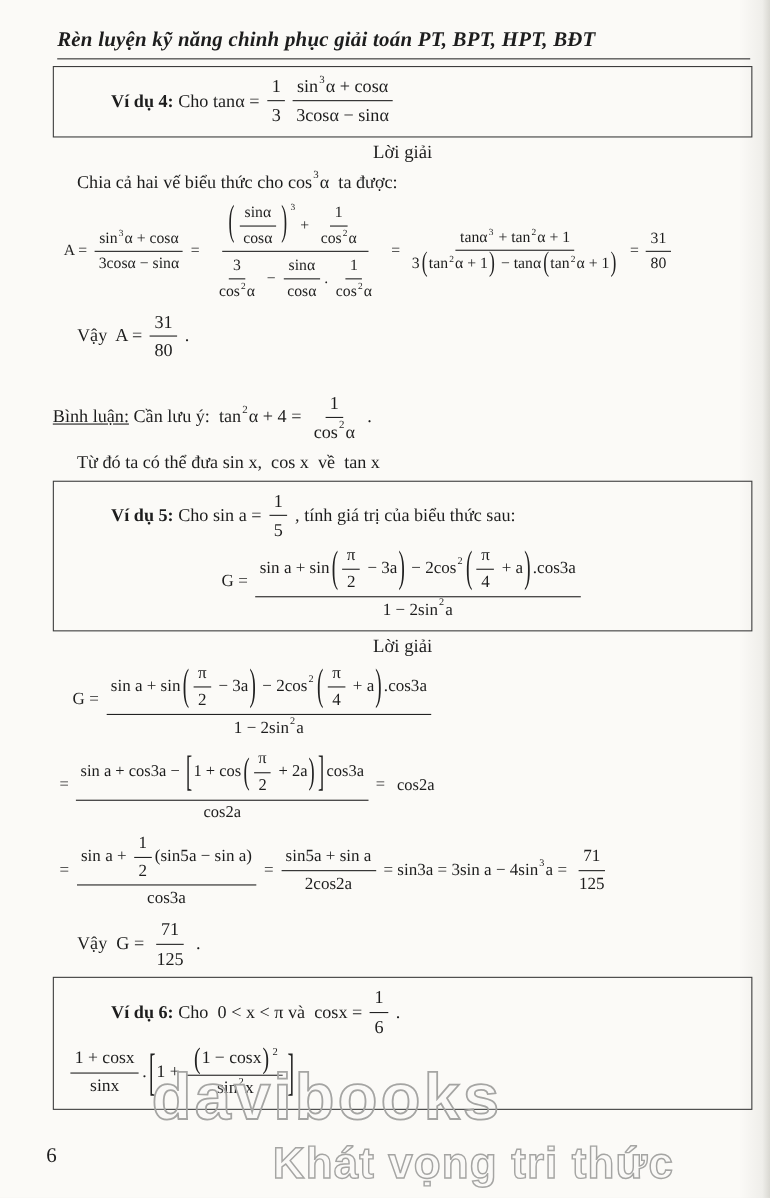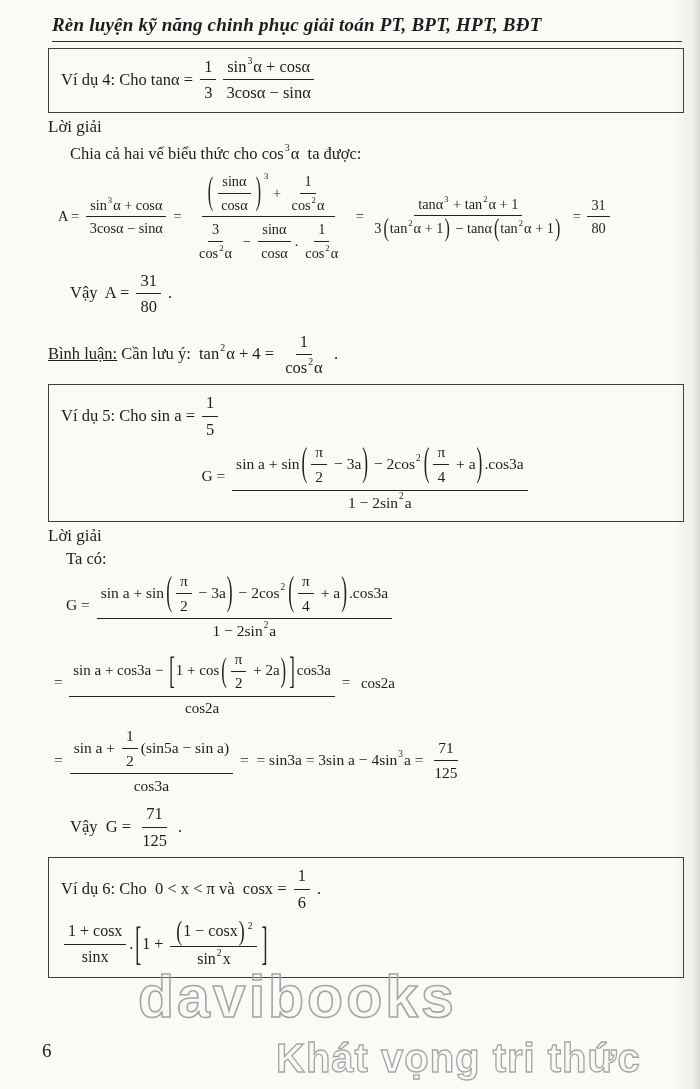--- a/index.html
+++ b/index.html
@@ -4,54 +4,54 @@
 <style>
   html,body{margin:0;padding:0;background:#e9e8e4;}
   .page{
     position:relative;width:700px;height:1089px;margin:0 auto;
     background:linear-gradient(to right,#fbfaf7 0%,#fbfaf7 96%,#efeeea 99%,#d9d8d2 100%);
     font-family:"Liberation Serif","DejaVu Serif",serif;color:#1d1d1d;overflow:hidden;
     box-sizing:border-box;
   }
   .content{padding:10px 16px 0 48px;box-sizing:border-box;}
   .header{
-    margin:4px 2px 0 4px;padding-bottom:5px;border-bottom:1.6px solid #2f2f2f;
+    margin:16px 2px 0 4px;padding-bottom:5px;border-bottom:1.6px solid #2f2f2f;
     font-style:italic;font-weight:bold;font-size:19px;letter-spacing:.2px;
   }
   .box{border:1.3px solid #3d3d3d;background:transparent;padding:6px 12px 8px;margin-top:6px;}
-  .center-label{ text-align:left;font-size:17px;margin:4px 0 2px; }
+  .center-label{ text-align:center;font-size:17px;margin:4px 0 2px; }
   
   .m{display:flex;align-items:center;font-size:16.5px;line-height:1.3;flex-wrap:nowrap;}
   .m span{white-space:pre;}
-  .m .bold{font-weight:normal;}
+  .m .bold{font-weight:bold;margin-left:40px;}
   .m .und{text-decoration:underline;}
   .m sup{font-size:.6em;line-height:1;align-self:center;transform:translateY(-.6em);margin:0 1px;font-weight:inherit;}
   .m sup.top{align-self:flex-start;transform:none;margin-top:1px;}
   .f{display:inline-flex;flex-direction:column;align-items:center;align-self:center;margin:0 3px;text-align:center;}
   .f .n{display:flex;align-items:center;justify-content:center;padding:1px 4px 2px;border-bottom:1.2px solid #222;}
   .f .d{display:flex;align-items:center;justify-content:center;padding:2px 4px 0;}
   .g{display:inline-flex;align-items:center;margin:0 1px;}
   .gi{display:inline-flex;align-items:center;}
   .br{display:inline-block;transform-origin:center;font-size:1.12em;font-weight:400;padding:0 1px;color:#222;}
   
   .indent{margin-left:22px;}
-  .mt6{margin-top:6px;} .mt8{margin-top:12px;}
+  .mt6{margin-top:6px;} .mt8{margin-top:25px;}
   .fs14{font-size:14.3px;} .fs15{font-size:15px;} .fs155{font-size:15.5px;} .fs16{font-size:16px;}
   .ml6{margin-left:6px;} .ml10{margin-left:10px;} .ml18{margin-left:18px;}
   .centered{justify-content:center;}
   
   .wm-brand{
     position:absolute;left:138px;top:968px;font-size:59px;line-height:1;
     font-family:"Liberation Sans","DejaVu Sans",sans-serif;font-weight:bold;letter-spacing:3px;
     color:rgba(250,250,247,.15);-webkit-text-stroke:1.6px #a5a5a3;pointer-events:none;
   }
   .wm-slogan{
     position:absolute;left:248px;top:1038px;font-size:40px;line-height:1;
     font-family:"Liberation Sans","DejaVu Sans",sans-serif;font-weight:bold;letter-spacing:1px;
-    color:rgba(250,250,247,.15);-webkit-text-stroke:1.3px #a5a5a3;pointer-events:none;margin-left:28px;
+    color:rgba(250,250,247,.15);-webkit-text-stroke:1.3px #a5a5a3;pointer-events:none;
   }
   .page-number{position:absolute;left:42px;top:1040px;font-size:19px;}
 </style>
 </head>
 <body>
 
 <div class="page">
   <div class="content">
 
     <div class="header">
@@ -94,53 +94,57 @@
 
     <div class="m mt8">
         <span class="und">Bình luận:</span>
         <span> Cần lưu ý:  tan</span>
         <sup>2</sup>
         <span>α + 4 = </span>
         <span class="f"><span class="n"><span>1</span></span><span class="d"><span>cos</span><sup>2</sup><span>α</span></span></span>
         <span> .</span>
       </div>
 
+    <div class="m indent mt6">
+        <span>Từ đó ta có thể đưa sin x,  cos x  về  tan x</span>
+      </div>
 
     <div class="box">
       <div class="m">
           <span class="bold">Ví dụ 5: </span>
           <span>Cho sin a = </span>
           <span class="f"><span class="n"><span>1</span></span><span class="d"><span>5</span></span></span>
+          <span> , tính giá trị của biểu thức sau:</span>
         </div>
       <div class="m fs155 centered">
           <span>G = </span>
           <span class="f"><span class="n"><span>sin a + sin</span><span class="g"><span class="br" style="transform: scaleY(2.3);">(</span><span class="gi"><span class="f"><span class="n"><span>π</span></span><span class="d"><span>2</span></span></span><span> − 3a</span></span><span class="br" style="transform: scaleY(2.3);">)</span></span><span> − 2cos</span><sup>2</sup><span class="g"><span class="br" style="transform: scaleY(2.3);">(</span><span class="gi"><span class="f"><span class="n"><span>π</span></span><span class="d"><span>4</span></span></span><span> + a</span></span><span class="br" style="transform: scaleY(2.3);">)</span></span><span>.cos3a</span></span><span class="d"><span>1 − 2sin</span><sup>2</sup><span>a</span></span></span>
         </div>
     </div>
 
     <div class="center-label">Lời giải</div>
 
-    <div class="m ml18">Ta có:</div>
 
     <div class="m fs155 ml18">
         <span>G = </span>
         <span class="f"><span class="n"><span>sin a + sin</span><span class="g"><span class="br" style="transform: scaleY(2.3);">(</span><span class="gi"><span class="f"><span class="n"><span>π</span></span><span class="d"><span>2</span></span></span><span> − 3a</span></span><span class="br" style="transform: scaleY(2.3);">)</span></span><span> − 2cos</span><sup>2</sup><span class="g"><span class="br" style="transform: scaleY(2.3);">(</span><span class="gi"><span class="f"><span class="n"><span>π</span></span><span class="d"><span>4</span></span></span><span> + a</span></span><span class="br" style="transform: scaleY(2.3);">)</span></span><span>.cos3a</span></span><span class="d"><span>1 − 2sin</span><sup>2</sup><span>a</span></span></span>
       </div>
 
     <div class="m fs15 ml6 mt6">
         <span>= </span>
         <span class="f"><span class="n"><span>sin a + cos3a − </span><span class="g"><span class="br" style="transform: scaleY(2.3);">[</span><span class="gi"><span>1 + cos</span><span class="g"><span class="br" style="transform: scaleY(2);">(</span><span class="gi"><span class="f"><span class="n"><span>π</span></span><span class="d"><span>2</span></span></span><span> + 2a</span></span><span class="br" style="transform: scaleY(2);">)</span></span></span><span class="br" style="transform: scaleY(2.3);">]</span></span><span>cos3a</span></span><span class="d"><span>cos2a</span></span></span>
         <span> = </span>
         <span class="f"><span class="d"><span>cos2a</span></span></span>
       </div>
 
     <div class="m fs155 ml6 mt6">
         <span>= </span>
         <span class="f"><span class="n"><span>sin a + </span><span class="f"><span class="n"><span>1</span></span><span class="d"><span>2</span></span></span><span>(sin5a − sin a)</span></span><span class="d"><span>cos3a</span></span></span>
         <span> = </span>
+        <span class="f"><span class="n"><span>sin5a + sin a</span></span><span class="d"><span>2cos2a</span></span></span>
         <span> = sin3a = 3sin a − 4sin</span>
         <sup>3</sup>
         <span>a = </span>
         <span class="f"><span class="n"><span>71</span></span><span class="d"><span>125</span></span></span>
       </div>
 
     <div class="m indent mt6">
         <span>Vậy  G = </span>
         <span class="f"><span class="n"><span>71</span></span><span class="d"><span>125</span></span></span>
         <span> .</span>

